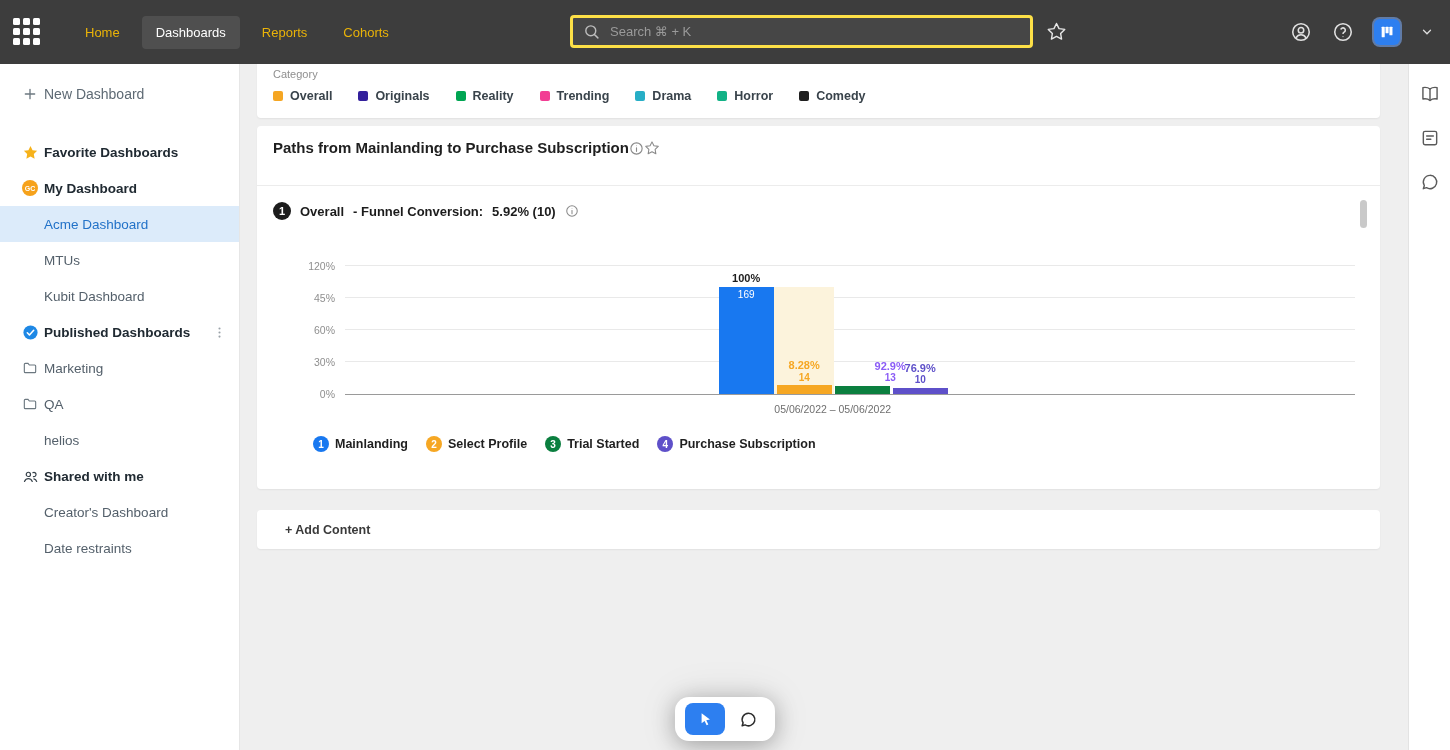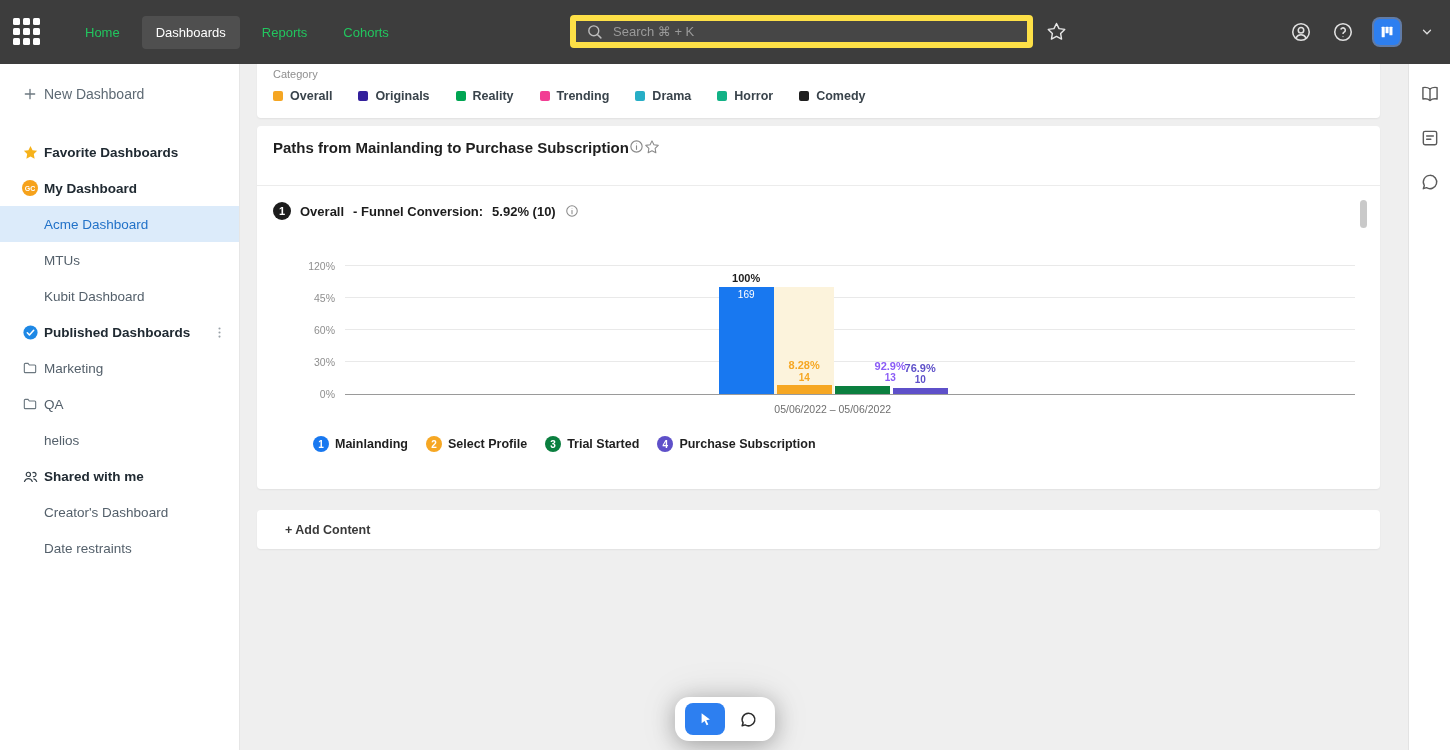--- a/index.html
+++ b/index.html
@@ -6,24 +6,24 @@
   html, body { margin:0; padding:0; width:1450px; height:750px; overflow:hidden;
     font-family:"Liberation Sans", sans-serif; background:#EFEFEF; }
 
   
   .topbar { position:absolute; left:0; top:0; width:100%; height:64px; background:#3D3D3D;
     display:flex; align-items:center; z-index:30; }
   .logo { width:28px; height:28px; margin-left:13px; display:grid;
     grid-template-columns:repeat(3,7px); grid-auto-rows:7px; gap:3px; cursor:pointer; }
   .logo span { background:#fff; border-radius:1.5px; }
   .topnav { display:flex; align-items:center; margin-left:30px; gap:8px; }
-  .nav-item { color:#22c55e; font-size:13px; padding:9px 14px; border-radius:4px; cursor:pointer; }
+  .nav-item { color:#eab308; font-size:13px; padding:9px 14px; border-radius:4px; cursor:pointer; }
   .nav-item.active { background:#4F4F4F; color:#fff; }
   .search { position:absolute; left:570px; top:15px; width:463px; height:33px; background:#464646;
-    border:6px solid #fde047; border-radius:4px; display:flex; align-items:center; padding:0 10px; }
+    border:3px solid #fde047; border-radius:4px; display:flex; align-items:center; padding:0 10px; }
   .search svg { width:17px; height:17px; color:#BDBDBD; flex:0 0 auto; }
   .search input { flex:1; margin-left:8px; background:transparent; border:0; outline:0;
     color:#EDEDED; font-size:13px; font-family:inherit; }
   .search input::placeholder { color:#9A9A9A; }
   .tb-star { position:absolute; left:1046px; top:21px; color:#E8E8E8; cursor:pointer; }
   .tb-right { position:absolute; right:16px; top:0; height:64px; display:flex; align-items:center; gap:20px; }
   .tb-icon { width:22px; height:22px; color:#E0E0E0; cursor:pointer; display:flex; }
   .apps-btn { width:26px; height:26px; border-radius:6px; background:#2D7FF0; color:#fff;
     display:flex; align-items:center; justify-content:center; cursor:pointer;
     box-shadow:0 0 0 2px rgba(125,175,255,.55); }
@@ -49,21 +49,21 @@
   .card { position:absolute; left:17px; right:28px; background:#fff; border-radius:4px;
     box-shadow:0 1px 2px rgba(0,0,0,0.06); }
   #card-category { top:-6px; height:60px; padding:10px 16px 0; }
   .cat-label { font-size:11px; color:#8F8F8F; }
   .chips { display:flex; gap:26px; margin-top:9px; align-items:center; }
   .chip { display:flex; align-items:center; gap:7px; font-size:12.5px; font-weight:600; color:#39434B; }
   .chip .sw { width:10px; height:10px; border-radius:2px; flex:0 0 auto; }
 
   #card-funnel { top:62px; height:363px; }
   .fc-head { height:60px; border-bottom:1px solid #ECECEC; padding:13px 16px 0; }
-  .fc-title-row { display:flex; align-items:flex-start; }
+  .fc-title-row { display:flex; align-items:flex-end; }
   .fc-title { font-size:15px; font-weight:bold; color:#1F1F1F; }
   .gray-ic { color:#8A8A8A; display:flex; cursor:pointer; }
   .fc-meta { font-size:11px; color:#8F8F8F; margin-top:5px; }
   .step-head { position:absolute; top:76px; left:16px; display:flex; align-items:center; gap:9px; }
   .step-badge { width:18px; height:18px; border-radius:50%; background:#1C1C1C; color:#fff;
     font-size:11px; font-weight:bold; display:flex; align-items:center; justify-content:center; }
   .step-text { font-size:13px; color:#1C1C1C; font-weight:bold; }
 
   .plot { position:absolute; left:88px; right:25px; top:140px; height:129px;
     border-bottom:1px solid #9A9A9A; }

